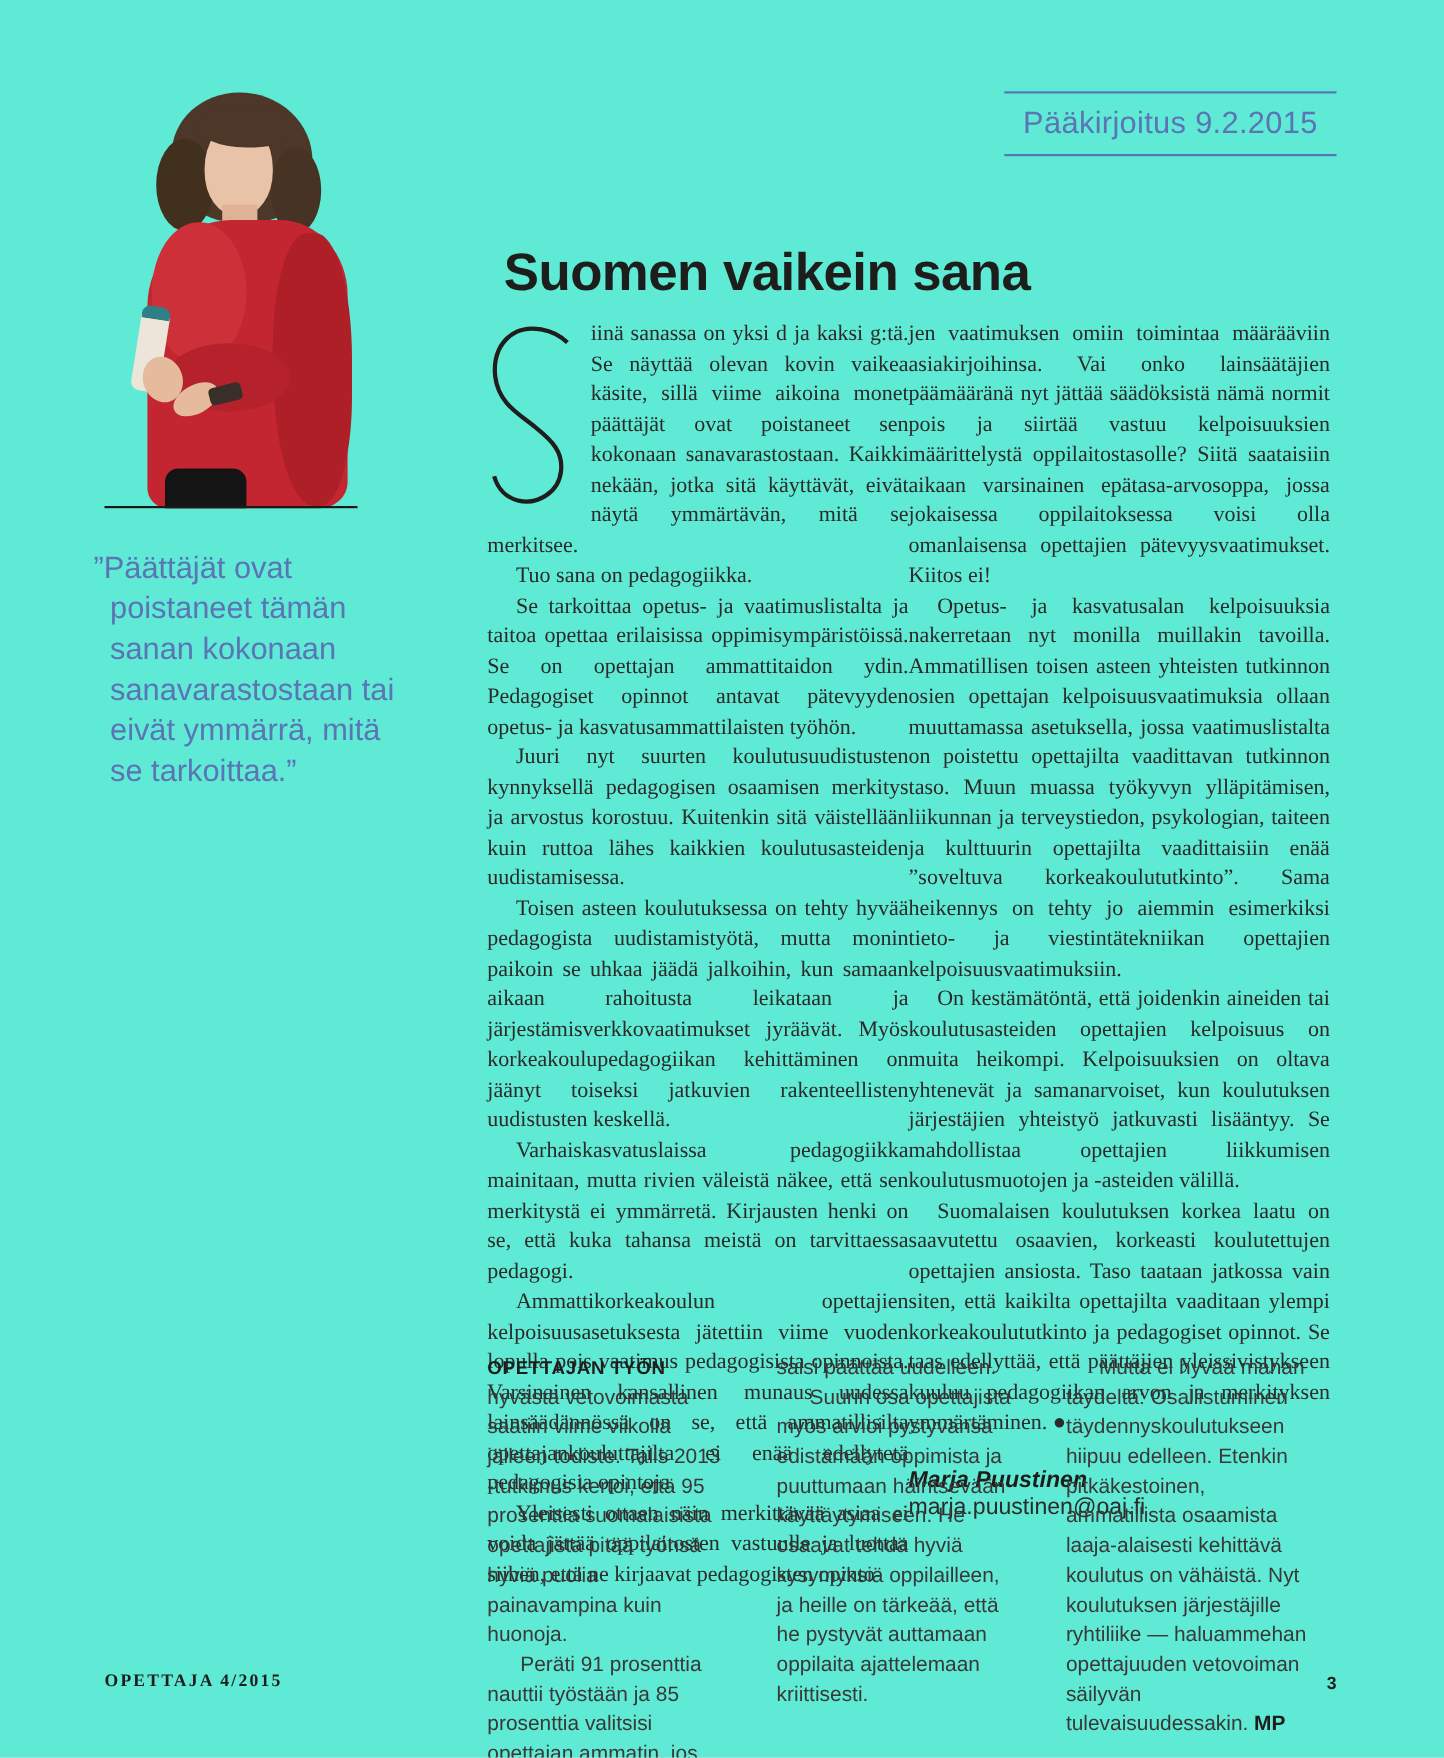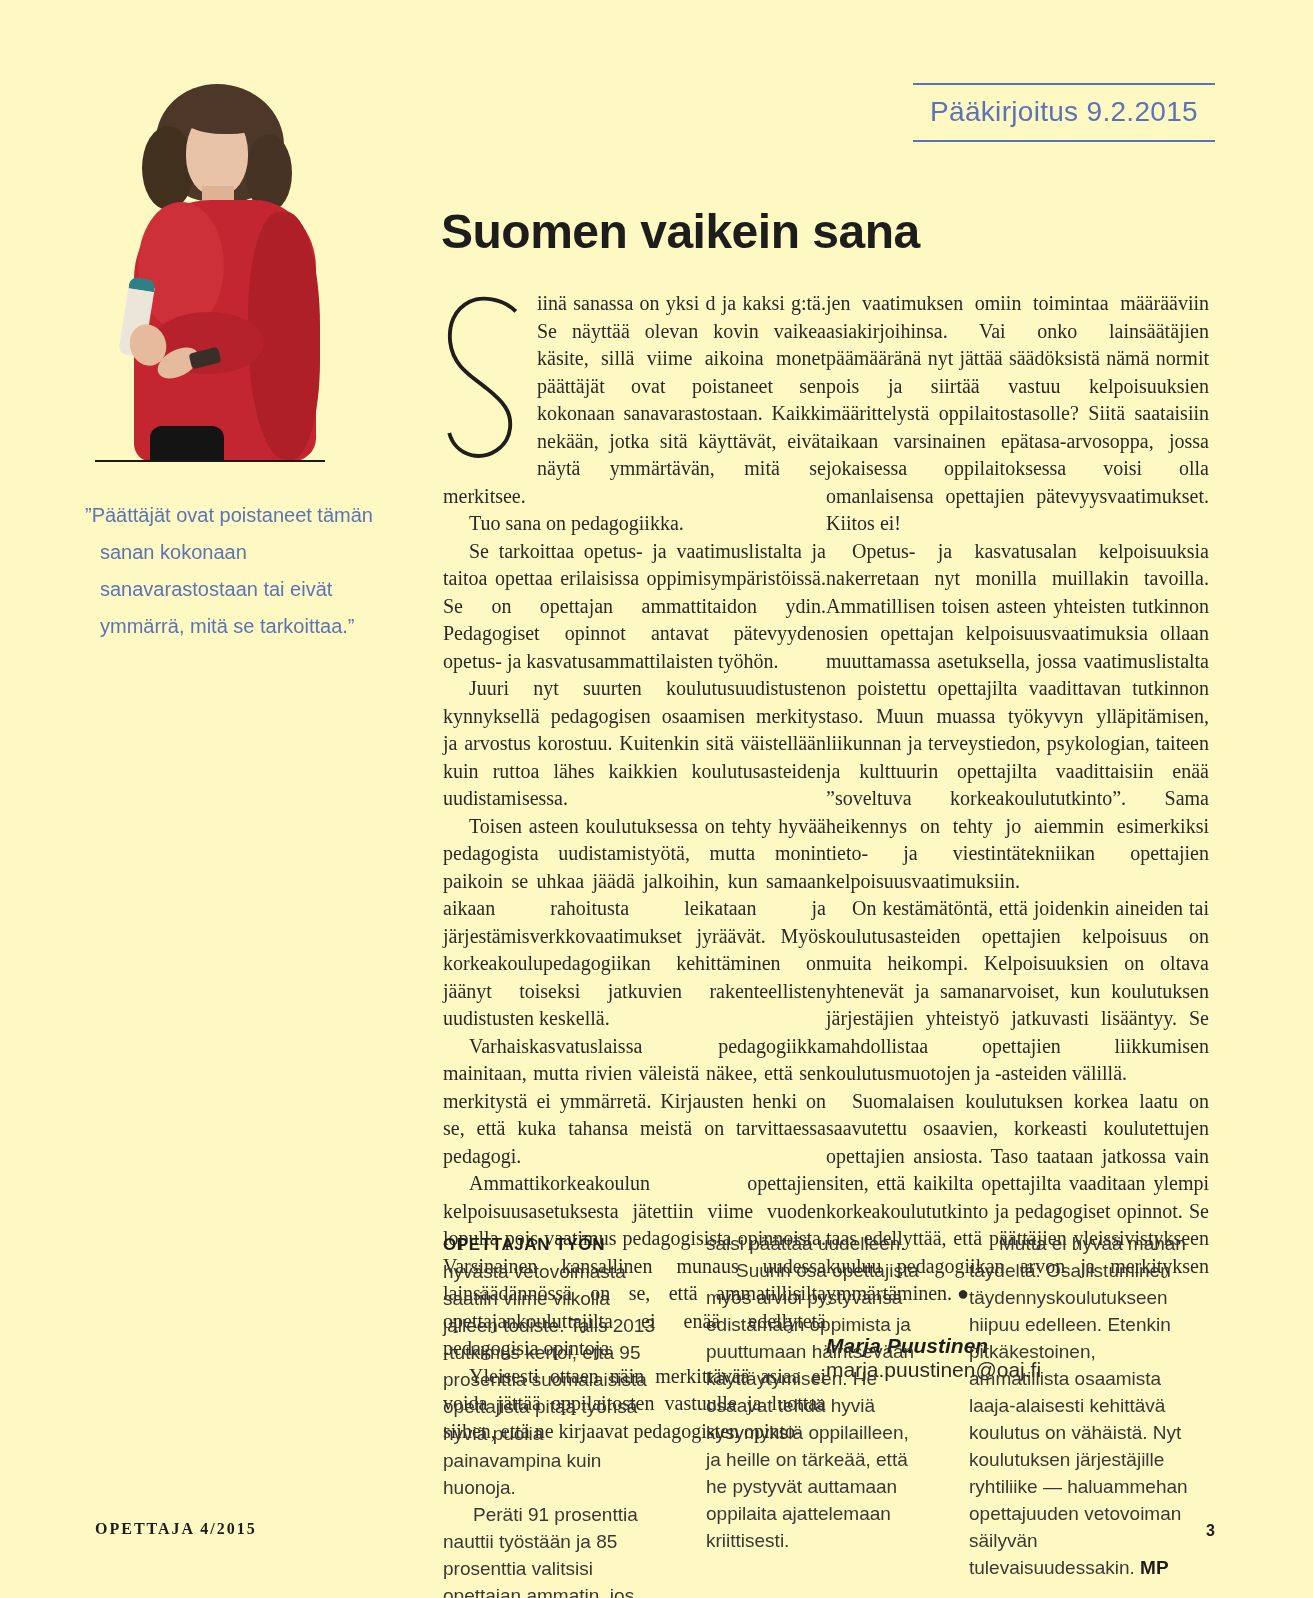--- a/index.html
+++ b/index.html
@@ -1,17 +1,17 @@
 <!DOCTYPE html>
 <html lang="fi"><head>
 <meta charset="utf-8">
 <style>
   html,body{margin:0;padding:0;background:#e9e9e9;}
   .page{
-    position:relative;width:1313px;height:1598px;background:#fef9c3;
+    position:relative;width:1313px;height:1598px;background:#5eead4;
     font-family:"Liberation Serif",serif;color:#2b2a28;overflow:hidden;margin:0 auto;
   }
   
   .kicker{
     position:absolute;left:913px;top:83px;width:302px;
     border-top:2px solid #5b74b6;border-bottom:2px solid #5b74b6;
     padding:11px 0 12px 0;text-align:center;
     font-family:"Liberation Sans",sans-serif;font-size:28px;color:#5b74b6;
     letter-spacing:0.3px;
   }
@@ -30,26 +30,26 @@
   .p-fold{left:54px;top:228px;width:112px;height:62px;background:#b5222b;border-radius:50%;}
   .p-roll{left:26px;top:194px;width:26px;height:66px;background:#ece6da;border-radius:8px;transform:rotate(9deg);border-top:12px solid #2e7f86;}
   .p-hand{left:32px;top:240px;width:36px;height:42px;background:#e6bb9d;border-radius:50%;transform:rotate(-18deg);}
   .p-fingers{left:58px;top:266px;width:44px;height:26px;background:#e6bb9d;border-radius:50%;transform:rotate(-28deg);}
   .p-watch{left:92px;top:266px;width:30px;height:16px;background:#3a2f28;border-radius:4px;transform:rotate(-14deg);}
   .p-skirt{left:52px;top:342px;width:74px;height:36px;background:#141414;border-radius:12px 12px 0 0;}
   .photo-rule{position:absolute;left:95px;top:460px;width:230px;height:2px;background:#1a1a1a;}
   
   .pull-quote{
     position:absolute;left:100px;top:497px;width:278px;
-    font-family:"Liberation Sans",sans-serif;font-size:20px;line-height:37px;
+    font-family:"Liberation Sans",sans-serif;font-size:28px;line-height:37px;
     color:#5b74b6;text-indent:-15px;
   }
   
   .headline1{
-    position:absolute;left:441px;top:204px;margin:0;
+    position:absolute;left:441px;top:204px;margin:17px;
     font-family:"Liberation Sans",sans-serif;font-weight:700;font-size:48px;
     letter-spacing:-0.5px;color:#1d1d1b;
   }
   .main-cols{
     position:absolute;left:443px;top:290px;width:766px;
     display:grid;grid-template-columns:1fr 1fr;
   }
   .col p{margin:0;font-size:20px;line-height:27.5px;text-align:justify;hyphens:auto;}
   .col p.ind{text-indent:26px;}
   .dropcap-wrap{float:left;width:80px;height:164px;margin:6px 14px 2px 0;}

